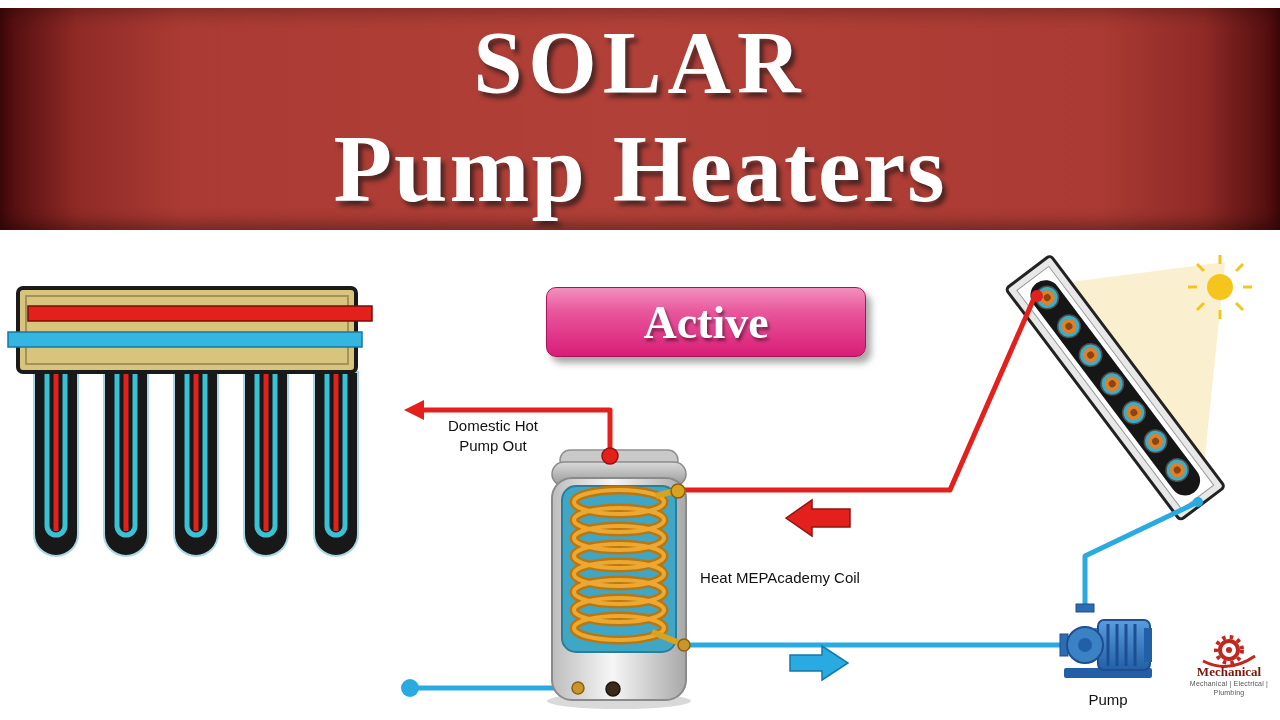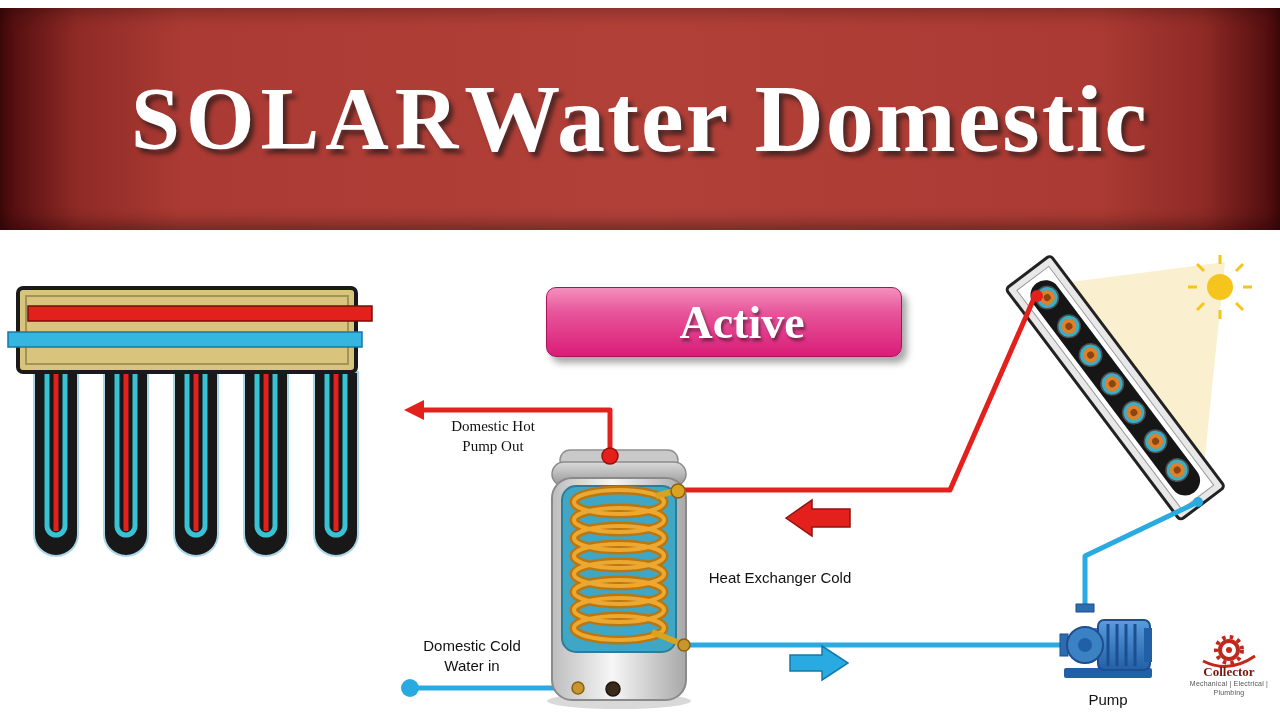--- a/index.html
+++ b/index.html
@@ -2,57 +2,57 @@
 <html><head>
 <meta charset="utf-8">
 <style>
   html,body{margin:0;padding:0;}
   .stage{position:relative;width:1280px;height:720px;background:#ffffff;overflow:hidden;
          font-family:"Liberation Sans",sans-serif;color:#111;}
   
   .banner{position:absolute;left:0;top:8px;width:1280px;height:222px;z-index:3;
     background:linear-gradient(90deg,#4a0a0c 0%,#8f2a26 6%,#aa3a33 14%,#b14038 50%,#aa3a33 86%,#8f2a26 94%,#4a0a0c 100%);
     box-shadow:inset 0 -8px 14px rgba(0,0,0,.30), inset 0 8px 14px rgba(0,0,0,.18);
-    display:flex;flex-direction:row;align-items:center;justify-content:center;}
+    display:flex;flex-direction:column;align-items:center;justify-content:center;}
   .banner .l1{font:bold 88px/100px "Liberation Serif",serif;color:#fff;letter-spacing:6px;
     text-shadow:4px 5px 4px rgba(25,25,25,.65);}
   .banner .l2{font:bold 96px/112px "Liberation Serif",serif;color:#fff;letter-spacing:2px;
     text-shadow:4px 5px 4px rgba(25,25,25,.65);}
   
   .pill{position:absolute;z-index:2;display:flex;align-items:center;justify-content:center;
     border-radius:10px;box-shadow:5px 6px 7px rgba(0,0,0,.35);}
   .pill-active{left:546px;top:287px;width:318px;height:68px;
     background:linear-gradient(180deg,#f390bd 0%,#e8569b 35%,#d91d77 100%);
-    border:1px solid #a8135c;padding-left:36px;}
+    border:1px solid #a8135c;}
   .pill-active span{font:bold 46px "Liberation Serif",serif;color:#fff;text-shadow:2px 3px 3px rgba(0,0,0,.45);}
   .pill-passive{left:28px;top:584px;width:314px;height:74px;border-radius:14px;
     background:linear-gradient(180deg,#9fe0f6 0%,#47b0e0 40%,#1c86c6 100%);
     border:1px solid #1070ab;}
   .pill-passive span{font:bold 50px "Liberation Serif",serif;color:#fff;text-shadow:2px 3px 3px rgba(0,0,0,.45);}
   
   .lbl{position:absolute;z-index:2;font:15px/20px "Liberation Sans",sans-serif;color:#111;text-align:center;}
-  .lbl-hot{left:428px;top:416px;width:130px;font-family:Liberation Serif, serif;}
+  .lbl-hot{left:428px;top:416px;width:130px;}
   .lbl-cold{left:408px;top:636px;width:128px;}
   .lbl-hx{left:690px;top:568px;width:180px;}
   .lbl-flat{left:1010px;top:398px;width:100px;}
   .lbl-pump{left:1080px;top:690px;width:56px;}
   
   .logo{position:absolute;z-index:2;left:1182px;top:664px;width:94px;text-align:center;}
   .logo .name{font:bold 13px/15px "Liberation Serif",serif;color:#7a150d;}
   .logo .tag{font:7px/9px "Liberation Sans",sans-serif;color:#555;letter-spacing:.2px;}
   svg.diagram{position:absolute;left:0;top:0;z-index:1;}
 </style>
 </head>
 <body>
 
 <div class="stage">
 
   <div class="banner">
     <div class="l1">SOLAR</div>
-    <div class="l2">Water Domestic</div>
+    <div class="l2">Pump Heaters</div>
   </div>
 
   <svg class="diagram" width="1280" height="720" viewBox="0 0 1280 720">
     <defs>
       <linearGradient id="tankGrad" x1="0" y1="0" x2="1" y2="0">
         <stop offset="0" stop-color="#bdbdbd"></stop>
           <stop offset="0.45" stop-color="#f6f6f6"></stop>
           <stop offset="1" stop-color="#a8a8a8"></stop>
       </linearGradient>
       <linearGradient id="capGrad" x1="0" y1="0" x2="0" y2="1">
@@ -197,25 +197,21 @@
   </svg>
 
   <div class="pill pill-active">
     <span>Active</span>
   </div>
 
   <div class="lbl lbl-hot">
     <div>Domestic Hot</div>
     <div>Pump Out</div>
   </div>
-  <div class="lbl lbl-cold">
-    <div>Domestic Cold</div>
-    <div>Water in</div>
-  </div>
-  <div class="lbl lbl-hx">Heat Exchanger Cold</div>
+  <div class="lbl lbl-hx">Heat MEPAcademy Coil</div>
   <div class="lbl lbl-pump">Pump</div>
 
   <div class="logo">
-    <div class="name">Collector</div>
+    <div class="name">Mechanical</div>
     <div class="tag">Mechanical | Electrical | Plumbing</div>
   </div>
 
 </div>
 
 </body></html>

